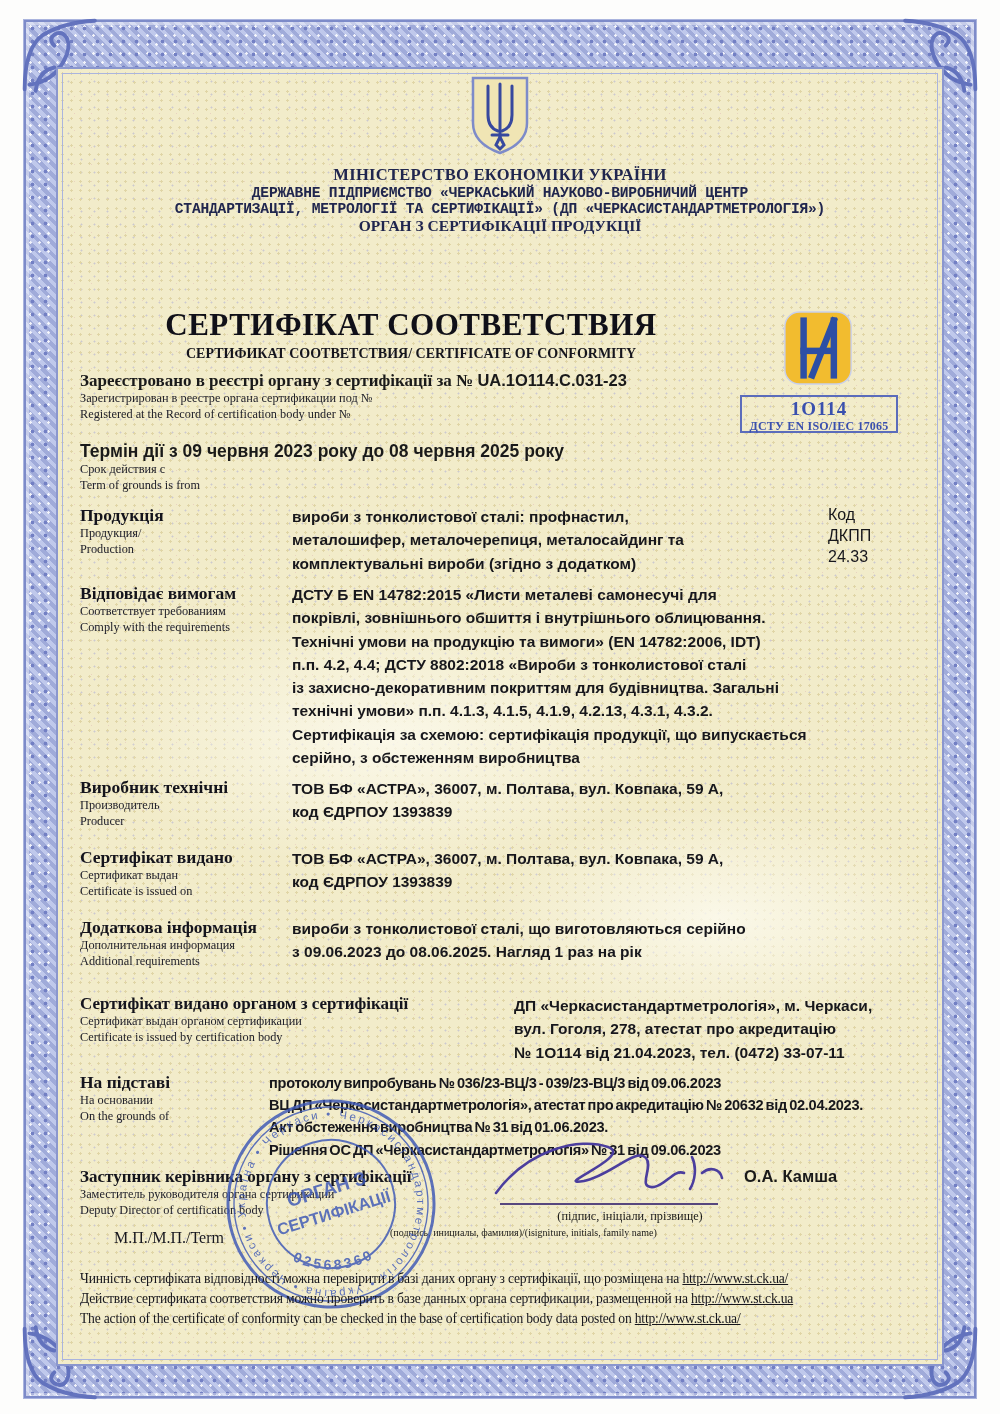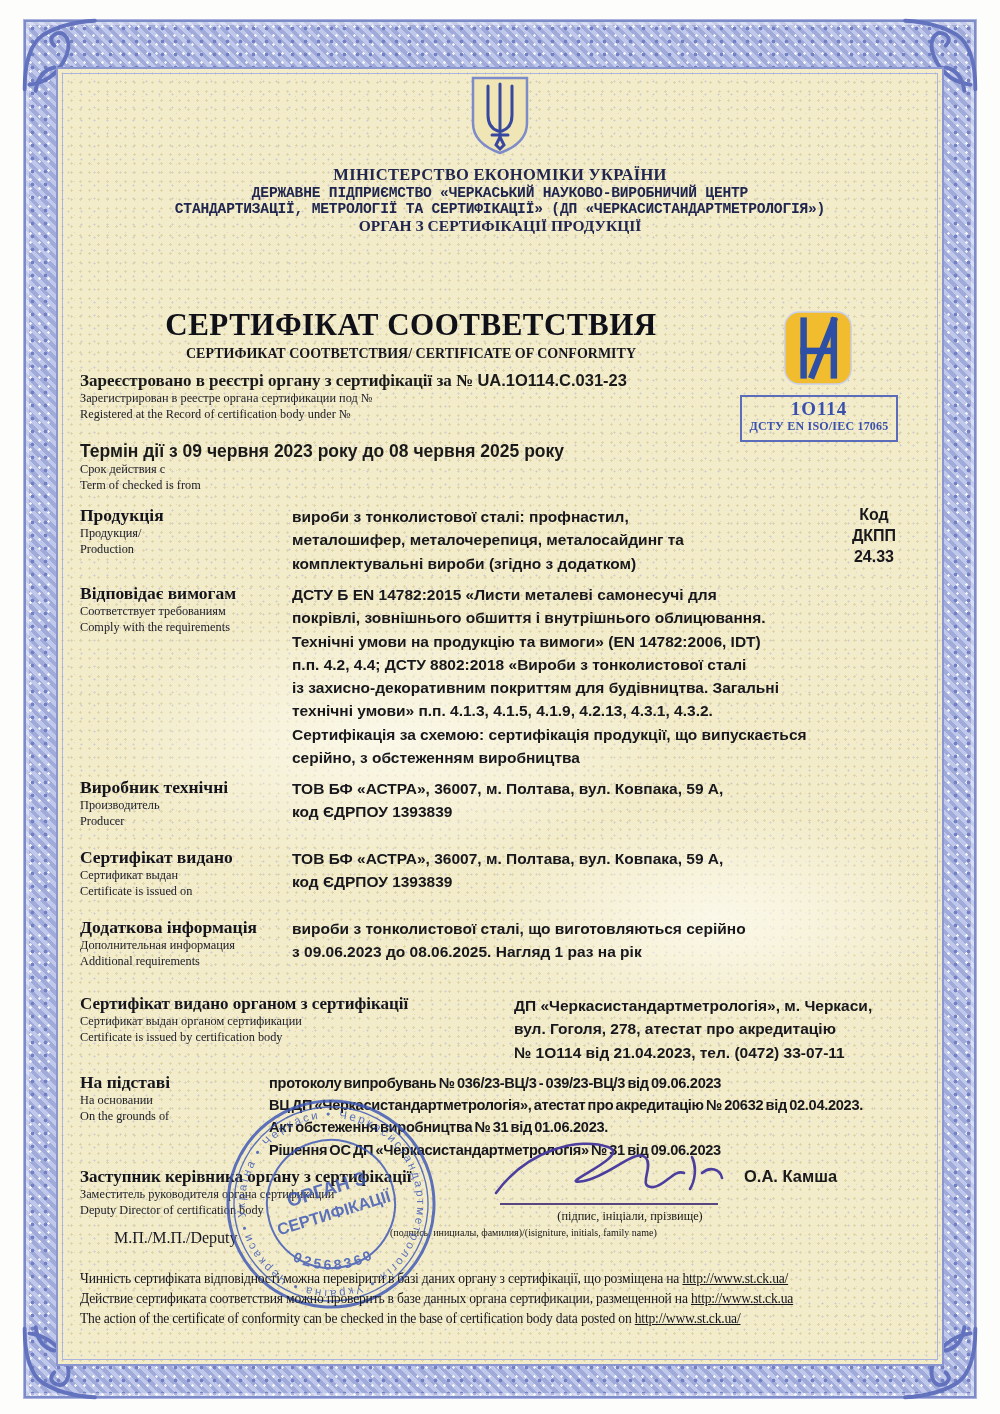--- a/index.html
+++ b/index.html
@@ -55,21 +55,21 @@
   .org-header .l3{font-size:15.5px;font-weight:bold;}
 
   
   .title-block{top:238px;text-align:center;}
   .title-main{font-size:31px;font-weight:bold;color:#101018;letter-spacing:.5px;}
   .title-sub{font-size:14px;font-weight:bold;color:#15151d;margin-top:3px;}
 
   
   .naau{position:absolute;right:88px;top:240px;width:72px;height:78px;}
   .acc-box{
-    position:absolute;right:44px;top:326px;width:158px;height:47px;
+    position:absolute;right:44px;top:326px;width:158px;height:38px;
     border:2px solid #5b6cbb;color:#3a50ae;text-align:center;
     font-weight:bold;padding-top:2px;box-sizing:border-box;
   }
   .acc-box .code{font-size:19px;letter-spacing:1px;line-height:1.05;}
   .acc-box .std{font-size:12px;letter-spacing:.2px;}
   .val{font-family:"Liberation Sans","DejaVu Sans",sans-serif;font-weight:bold;
        font-size:15.5px;line-height:1.5;color:#17171c;white-space:pre-line;}
   .lbl-uk{font-size:17.5px;font-weight:bold;color:#14141c;}
   .lbl-sm{font-size:12.3px;color:#20202a;line-height:1.3;}
   .row{display:grid;}
@@ -84,22 +84,22 @@
 
   .production{top:436px;grid-template-columns:212px 1fr 92px;}
   .comply{top:514px;grid-template-columns:212px 1fr;}
   .producer{top:708px;grid-template-columns:212px 1fr;}
   .issuedto{top:778px;grid-template-columns:212px 1fr;}
   .additional{top:848px;grid-template-columns:212px 1fr;}
   .issuedby{top:925px;grid-template-columns:434px 1fr;}
   .issuedby .lbl-uk{font-size:17px;}
   .grounds{top:1003px;grid-template-columns:189px 1fr;}
   .grounds .val{font-size:14.6px;letter-spacing:-.3px;word-spacing:-1.5px;line-height:1.52;}
-  .code-col{text-align:center;font-family:"Liberation Sans","DejaVu Sans",sans-serif;
-      font-weight:bold;font-size:16px;line-height:1.3;}
+  .code-col{font-family:"Liberation Sans","DejaVu Sans",sans-serif;
+      font-weight:normal;font-size:16px;line-height:1.3;}
 
   
   .deputy{top:1098px;height:120px;}
   .deputy .lbl-uk{font-size:17px;}
   .mp{font-size:16px;margin:10px 0 0 34px;color:#17171f;}
   .sig-line{position:absolute;left:420px;top:36px;width:218px;border-bottom:2px solid #57477e;}
   .sig-svg{position:absolute;left:408px;top:-36px;}
   .sig-name{position:absolute;left:664px;top:0;font-family:"Liberation Sans","DejaVu Sans",sans-serif;
       font-weight:bold;font-size:16.5px;}
   .sig-cap1{position:absolute;left:400px;top:42px;width:300px;text-align:center;font-size:12.3px;}
@@ -176,21 +176,21 @@
         <div>
           <span class="reg-uk">Зареєстровано в реєстрі органу з сертифікації за № </span><span class="reg-num">UA.1О114.С.031-23</span>
         </div>
         <div class="lbl-sm">Зарегистрирован в реестре органа сертификации под №</div>
         <div class="lbl-sm">Registered at the Record of certification body under №</div>
       </div>
 
       <div class="sec validity">
         <div class="v-uk">Термін дії з 09 червня 2023 року до 08 червня 2025 року</div>
         <div class="lbl-sm">Срок действия с</div>
-        <div class="lbl-sm">Term of checked is from</div>
+        <div class="lbl-sm">Term of grounds is from</div>
       </div>
 
       <div class="sec row production">
         <div>
           <div class="lbl-uk">Продукція</div>
           <div class="lbl-sm">Продукция/</div>
           <div class="lbl-sm">Production</div>
         </div>
         <div class="val">вироби з тонколистової сталі: профнастил,
 металошифер, металочерепиця, металосайдинг та
@@ -267,21 +267,21 @@
 ВЦ ДП «Черкасистандартметрологія», атестат про акредитацію № 20632 від 02.04.2023.
 Акт обстеження виробництва № 31 від 01.06.2023.
 Рішення ОС ДП «Черкасистандартметрологія» № 31 від 09.06.2023</div>
       </div>
 
       <div class="sec deputy">
         <div>
           <div class="lbl-uk">Заступник керівника органу з сертифікації</div>
           <div class="lbl-sm">Заместитель руководителя органа сертификации</div>
           <div class="lbl-sm">Deputy Director of certification body</div>
-          <div class="mp">М.П./М.П./Deputy</div>
+          <div class="mp">М.П./М.П./Term</div>
         </div>
         <svg class="sig-svg" width="250" height="80" viewBox="0 0 250 80">
           <path d="M8 62 C 40 18, 92 6, 120 16 C 146 25, 62 56, 96 50 C 122 45, 148 16, 158 27 C 166 36, 148 58, 166 56 C 178 54, 186 38, 196 42 M 204 26 c 5 10 3 24 -2 32 M 214 42 c 8 -7 18 -4 20 5" fill="none" stroke="#4b3e9e" stroke-width="2.6" stroke-linecap="round"></path>
         </svg>
         <div class="sig-line"></div>
         <div class="sig-name">О.А. Камша</div>
         <div class="sig-cap1">(підпис, ініціали, прізвище)</div>
         <div class="sig-cap2">(подпись, инициалы, фамилия)/(isigniture, initials, family name)</div>
       </div>
 

